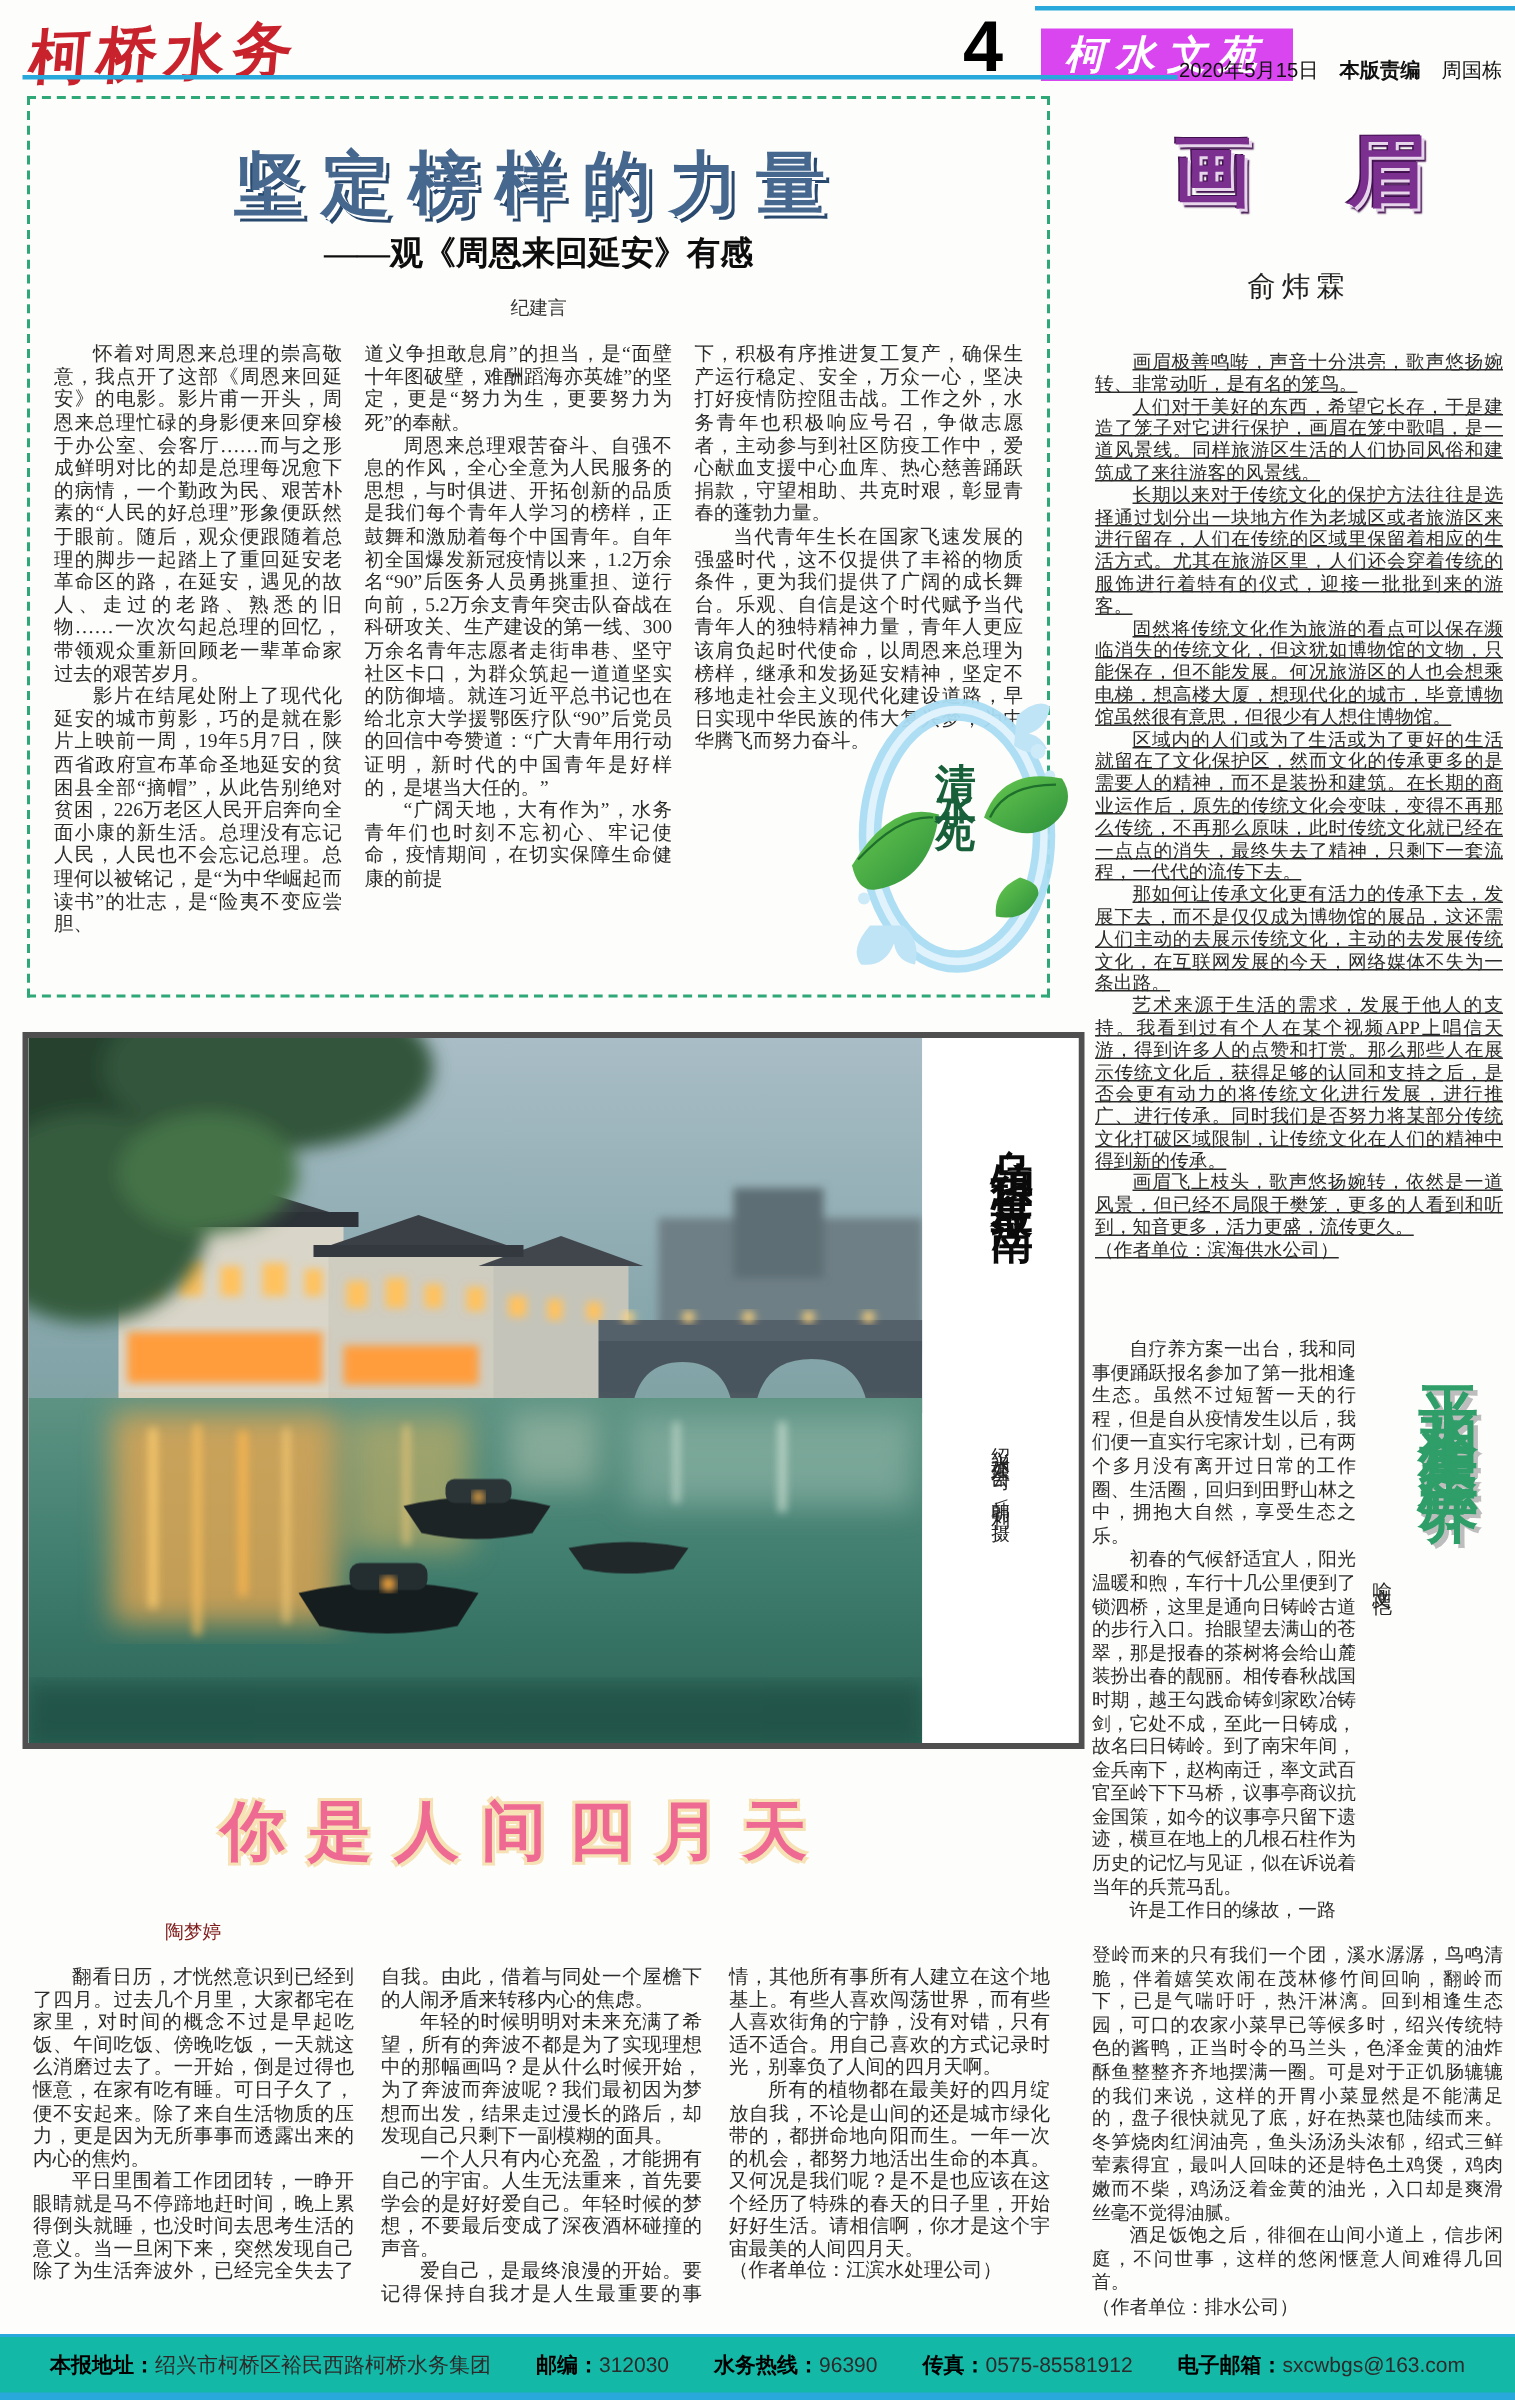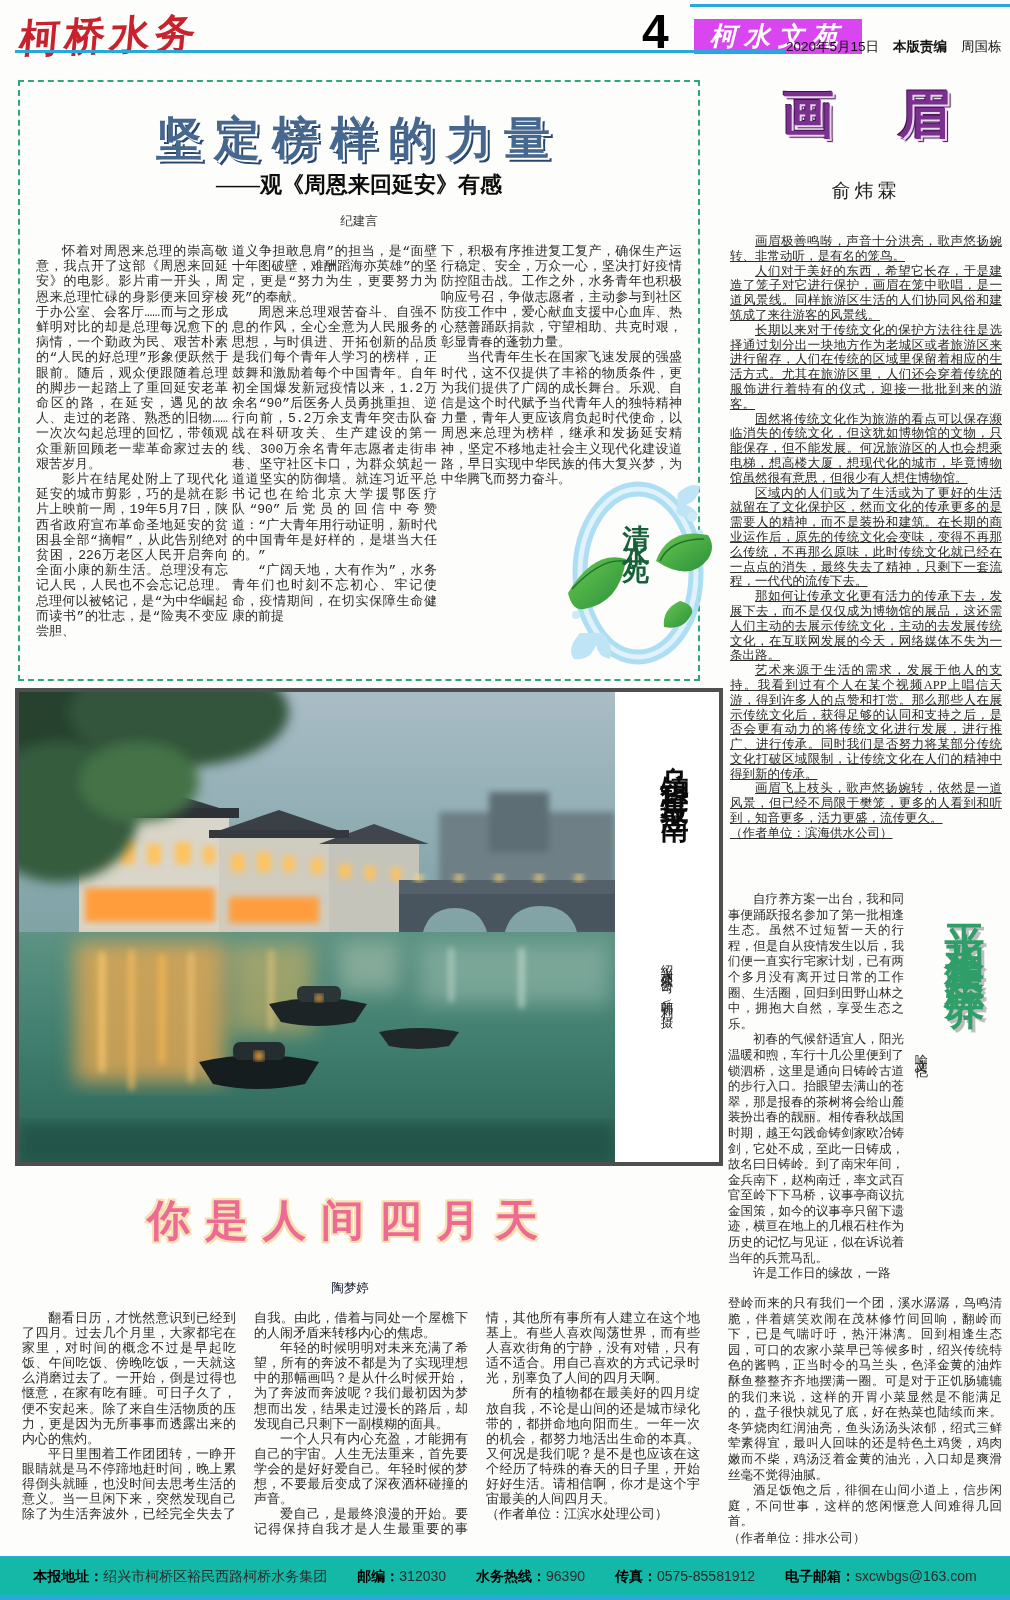--- a/index.html
+++ b/index.html
@@ -13,28 +13,28 @@
             font-family:"Liberation Sans",sans-serif;}
   .section-badge{position:absolute;left:694px;top:19px;width:168px;height:35px;background:#d946ef;
             color:#fff;font-size:26px;font-weight:bold;display:flex;align-items:center;justify-content:center;
             letter-spacing:8px;font-family:"DejaVu Serif",serif;font-style:italic;}
   .date-line{position:absolute;left:786px;top:38px;font-size:13.5px;color:#111;
             font-family:"Liberation Sans",sans-serif;white-space:nowrap;}
   .date-line b{margin-left:14px;}
   .date-line .ed-name{margin-left:14px;font-weight:normal;}
   .hline-main{position:absolute;left:15px;top:50px;width:770px;height:2.5px;background:#29a8dc;}
   
-  .main-box{position:absolute;left:18px;top:80px;width:682px;height:601px;
+  .main-box{position:absolute;left:18px;top:64px;width:682px;height:601px;
             border:2.5px dashed #2fa878;box-sizing:border-box;}
   .main-title{margin-top:26px;text-align:center;font-size:46px;font-weight:bold;color:#47688e;
             letter-spacing:12px;text-shadow:2px 2px 0 #fff,4px 4px 0 #28496d;
             font-family:"DejaVu Serif",serif;}
   .main-subtitle{text-align:center;font-size:22px;font-weight:bold;color:#0d0d0d;}
   .main-author{text-align:center;font-size:12.5px;margin-top:13px;color:#333;}
-  .main-cols{display:flex;gap:4px;padding:14px 16px 0 16px;font-family:Liberation Mono, monospace;}
+  .main-cols{display:flex;gap:15px;padding:14px 16px 0 16px;}
   .main-cols p{font-size:13px;line-height:15.2px;text-align:justify;margin:0;text-indent:2em;}
   .main-cols p.cont{text-indent:0;}
   .mcol1{width:192px;flex:none;}
   .mcol2{width:205px;flex:none;}
   .mcol3{flex:1;}
   .narrow-for-stamp{margin-right:122px;}
   
   .stamp{position:absolute;right:-16px;bottom:4px;width:154px;height:202px;}
   .stamp svg{position:absolute;left:0;top:0;}
   .stamp-text{position:absolute;left:58px;top:30px;writing-mode:vertical-rl;font-size:27px;font-weight:bold;
@@ -46,21 +46,21 @@
   .photo-scene svg{display:block;width:100%;height:100%;}
   .photo-captions{width:104px;position:relative;background:#fff;}
   .photo-title{position:absolute;right:26px;top:52px;writing-mode:vertical-rl;font-size:28px;font-weight:bold;
             letter-spacing:8px;color:#0a0a0a;font-family:"Liberation Sans",sans-serif;}
   .photo-credit{position:absolute;right:44px;top:262px;writing-mode:vertical-rl;font-size:12.5px;color:#222;
             letter-spacing:3px;}
   
   .april-title{position:absolute;left:110px;top:1192px;width:480px;text-align:center;font-size:43px;
             font-weight:bold;color:#ee6a93;letter-spacing:15px;font-family:"DejaVu Serif",serif;
             text-shadow:-2px -2px 0 #f6e2b5,2px -2px 0 #f6e2b5,-2px 2px 0 #f6e2b5,2px 2px 0 #f6e2b5;}
-  .april-author{position:absolute;left:110px;top:1280px;width:480px;text-align:center;font-size:12.5px;color:#0f172a;}
+  .april-author{position:absolute;left:110px;top:1280px;width:480px;text-align:left;font-size:12.5px;color:#7f1d1d;}
   .april-cols{position:absolute;left:22px;top:1310px;width:678px;height:248px;column-count:3;column-gap:18px;}
   .april-cols p{font-size:13px;line-height:15.1px;text-align:justify;margin:0;text-indent:2em;}
   
   .hm{position:absolute;left:730px;top:80px;width:272px;}
   .hm-title{display:flex;justify-content:center;gap:64px;font-size:52px;font-weight:bold;color:#7b2f8e;
             font-family:"DejaVu Serif",serif;
             text-shadow:2px 2px 0 #e7d5ec,-1px -1px 0 #40104e,3px 3px 1px #40104e;}
   .hm-author{text-align:center;margin-top:28px;font-size:19px;color:#222;letter-spacing:4px;}
   .hm-body{margin-top:30px;text-decoration:underline;}
   .hm-body p{font-size:12.5px;line-height:14.8px;text-align:justify;margin:0;text-indent:2em;}

